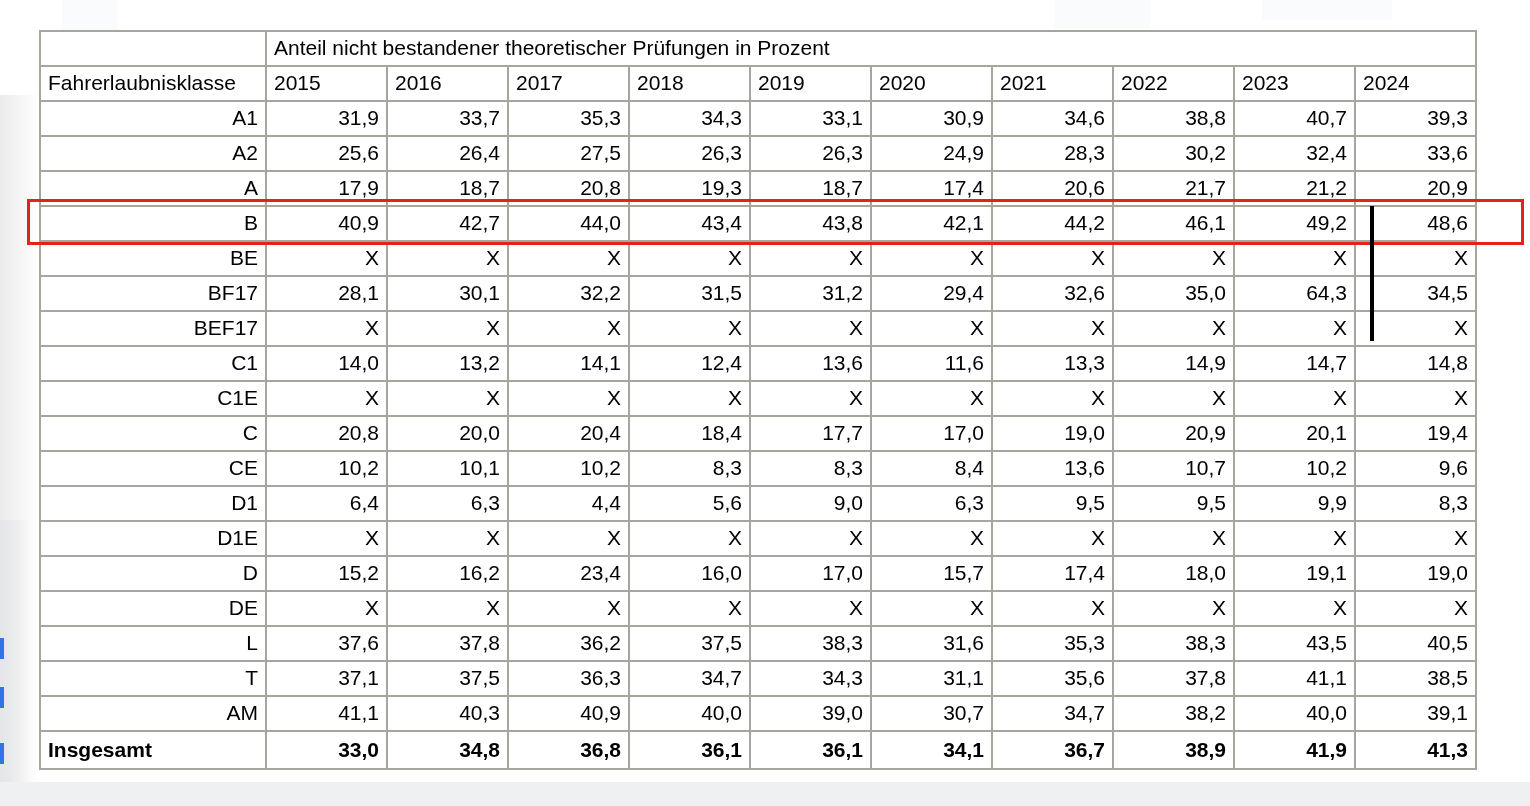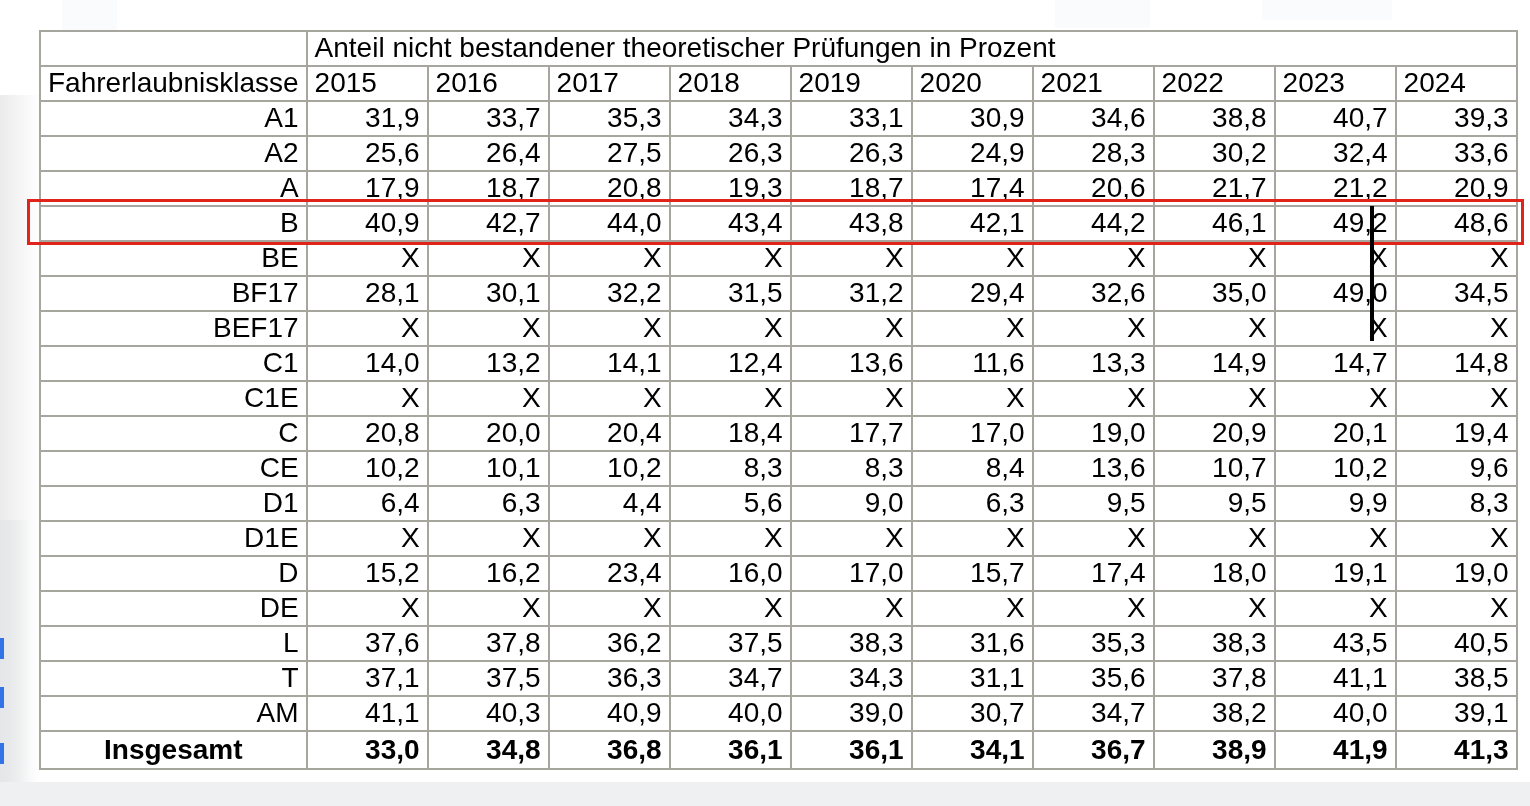--- a/index.html
+++ b/index.html
@@ -24,39 +24,39 @@
   }
   .bg-top-patch{position:absolute;background:#fafbfc;}
   .p1{left:62px;top:0;width:55px;height:46px;}
   .p2{left:1055px;top:0;width:95px;height:28px;}
   .p3{left:1262px;top:0;width:130px;height:20px;}
 
   
   table.data{
     position:absolute;left:39px;top:30px;
     border-collapse:collapse;table-layout:fixed;
-    font-size:28px;line-height:1.15;
+    font-size:21px;line-height:1.15;
     background:#ffffff;
   }
   col.c-label{width:226px;}
   col.c-year{width:121px;}
   table.data td,table.data th{
     border:2px solid var(--table-border,#a6a69e);
     height:33px;padding:0 7px;
     font-weight:normal;white-space:nowrap;overflow:hidden;
     vertical-align:middle;background:#ffffff;
   }
   tr.title-row td.title-cell{height:31px;text-align:left;}
   td.ghost{border:none;background:transparent;}
   td.label-cell{text-align:right;}
   th.corner-head{text-align:left;}
   th.year-head{text-align:left;margin-top:20px;}
   td.value-cell{text-align:right;}
   tr.total-row td{font-weight:bold;height:36px;}
-  tr.total-row td.label-cell{text-align:center;}
+  tr.total-row td.label-cell{text-align:left;}
 
   
   .highlight-box{
     position:absolute;left:27px;top:199px;width:1491px;height:40px;
     border:3px solid var(--highlight-red,#e02419);
     background:transparent;pointer-events:none;
   }
   
   .text-cursor{
     position:absolute;left:1370px;top:206px;width:4px;height:135px;
@@ -182,21 +182,21 @@
       <tr>
         <td class="label-cell">BF17</td>
         <td class="value-cell">28,1</td>
         <td class="value-cell">30,1</td>
         <td class="value-cell">32,2</td>
         <td class="value-cell">31,5</td>
         <td class="value-cell">31,2</td>
         <td class="value-cell">29,4</td>
         <td class="value-cell">32,6</td>
         <td class="value-cell">35,0</td>
-        <td class="value-cell">49,0</td>
+        <td class="value-cell">64,3</td>
         <td class="value-cell">34,5</td>
       </tr>
       <tr>
         <td class="label-cell">BEF17</td>
         <td class="value-cell">X</td>
         <td class="value-cell">X</td>
         <td class="value-cell">X</td>
         <td class="value-cell">X</td>
         <td class="value-cell">X</td>
         <td class="value-cell">X</td>

